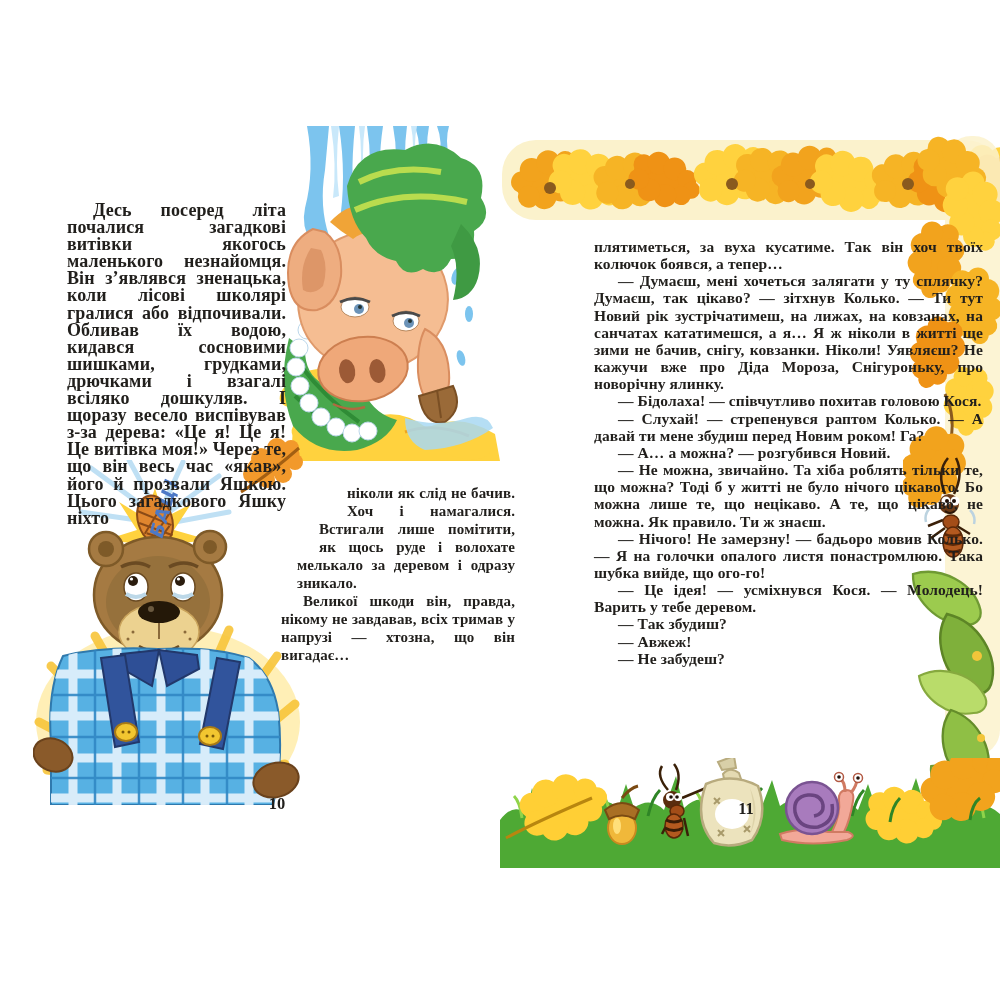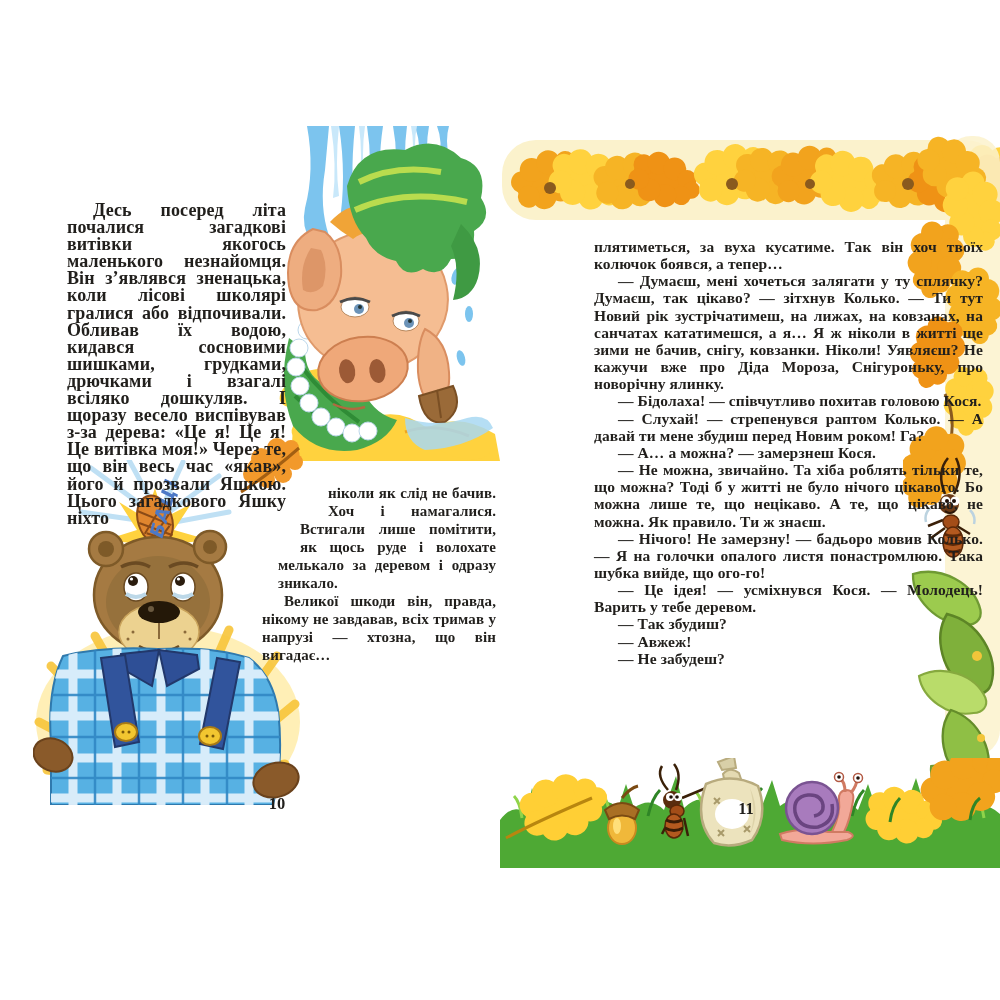--- a/index.html
+++ b/index.html
@@ -3,21 +3,21 @@
 <meta charset="utf-8">
 <style>
   html,body{margin:0;padding:0;background:#ffffff;}
   .spread{position:relative;width:1000px;height:1000px;background:#ffffff;overflow:hidden;
           font-family:"Liberation Serif","DejaVu Serif",serif;color:#211f1c;}
   .art{position:absolute;z-index:1;}
   .txt{position:absolute;text-align:justify;font-weight:600;letter-spacing:.1px;z-index:3;}
   .txt p{margin:0;}
   #col1{left:67px;top:202px;width:219px;font-size:18px;line-height:17.1px;}
   #col1 p{text-indent:26px;}
-  #col2{left:262px;top:484px;width:234px;font-size:15px;line-height:18px;}
+  #col2{left:281px;top:484px;width:234px;font-size:15px;line-height:18px;}
   #col2 p{text-indent:22px;}
   #col2 p.cont{text-indent:0;}
   .sp{float:left;clear:left;height:36px;}
   #sp1{width:66px;} #sp2{width:38px;} #sp3{width:16px;}
   #rtext{left:549px;top:238px;width:389px;font-size:15.5px;line-height:17.15px;margin-left:45px;}
   #rtext p{text-indent:24px;}
   #rtext p.cont{text-indent:0;}
   .pagenum{position:absolute;font-size:16.5px;font-weight:600;z-index:4;text-align:center;margin-left:14px;}
   #pn10{left:247px;top:794px;width:32px;}
   #pn11{left:714px;top:799px;width:36px;}
@@ -378,21 +378,21 @@
           <circle cx="74" cy="520" r="5"></circle>
           <circle cx="78" cy="602" r="4"></circle>
         </g>
     </svg>
 
     <div id="rtext" class="txt">
       <p class="cont">плятиметься, за вуха кусатиме. Так він хоч твоїх колючок боявся, а тепер…</p>
       <p>— Думаєш, мені хочеться залягати у ту сплячку? Думаєш, так цікаво? — зітхнув Колько. — Ти тут Новий рік зустрічатимеш, на лижах, на ковзанах, на санчатах кататимешся, а я… Я ж ніколи в житті ще зими не бачив, снігу, ковзанки. Ніколи! Уявляєш? Не кажучи вже про Діда Мороза, Снігуроньку, про новорічну ялинку.</p>
       <p>— Бідолаха! — співчутливо похитав головою Кося.</p>
       <p>— Слухай! — стрепенувся раптом Колько. — А давай ти мене збудиш перед Новим роком! Га?</p>
-      <p>— А… а можна? — замерзнеш Кося.</p>
+      <p>— А… а можна? — розгубився Новий.</p>
       <p>— Не можна, звичайно. Та хіба роблять тільки те, що можна? Тоді б у житті не було нічого цікавого. Бо можна лише те, що нецікаво. А те, що цікаво, не можна. Як правило. Ти ж знаєш.</p>
       <p>— Нічого! Не замерзну! — бадьоро мовив Колько. — Я на голочки опалого листя понастромлюю. Така шубка вийде, що ого-го!</p>
       <p>— Це ідея! — усміхнувся Кося. — Молодець! Варить у тебе деревом.</p>
       <p>— Так збудиш?</p>
       <p>— Авжеж!</p>
       <p>— Не забудеш?</p>
     </div>
 
     <svg class="art" style="left:500px;top:758px" width="500" height="110" viewBox="0 0 500 110">
       <defs>

